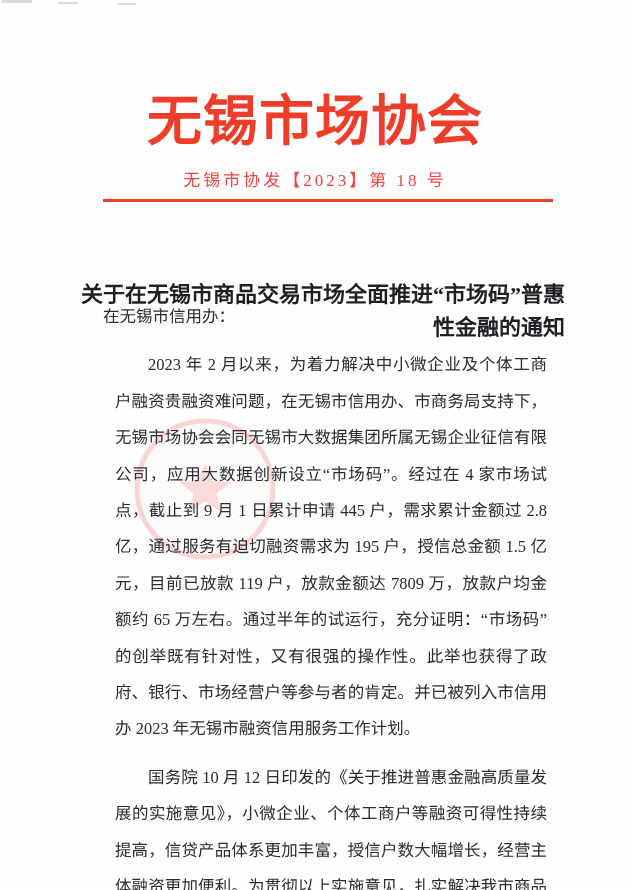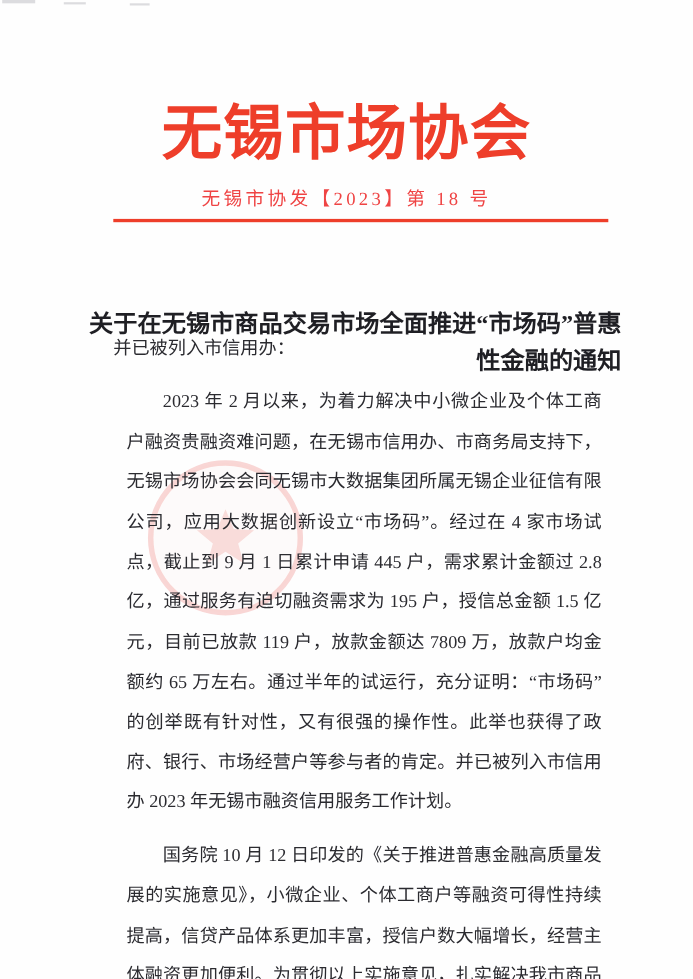--- a/index.html
+++ b/index.html
@@ -118,18 +118,18 @@
 
   <svg class="stamp" viewBox="0 0 146 146" aria-hidden="true">
     <circle cx="73" cy="73" r="68" fill="none" stroke="rgba(233,110,104,0.55)" stroke-width="5"></circle>
     <circle cx="73" cy="73" r="68" fill="rgba(238,150,145,0.07)"></circle>
     <path d="M73 47 L80.5 65 L99 66 L84.5 78 L89.5 96 L73 85.5 L56.5 96 L61.5 78 L47 66 L65.5 65 Z" fill="rgba(233,110,104,0.45)"></path>
   </svg>
 
   <div class="doc-title">关于在无锡市商品交易市场全面推进“市场码”普惠性金融的通知</div>
 
   <div class="body-block">
-    <div class="salutation">并已被列入市信用办：</div>
+    <div class="salutation">在无锡市信用办：</div>
     <p>2023 年 2 月以来，为着力解决中小微企业及个体工商户融资贵融资难问题，在无锡市信用办、市商务局支持下，无锡市场协会会同无锡市大数据集团所属无锡企业征信有限公司，应用大数据创新设立“市场码”。经过在 4 家市场试点，截止到 9 月 1 日累计申请 445 户，需求累计金额过 2.8 亿，通过服务有迫切融资需求为 195 户，授信总金额 1.5 亿元，目前已放款 119 户，放款金额达 7809 万，放款户均金额约 65 万左右。通过半年的试运行，充分证明：“市场码”的创举既有针对性，又有很强的操作性。此举也获得了政府、银行、市场经营户等参与者的肯定。并已被列入市信用办 2023 年无锡市融资信用服务工作计划。</p>
     <p>国务院 10 月 12 日印发的《关于推进普惠金融高质量发展的实施意见》，小微企业、个体工商户等融资可得性持续提高，信贷产品体系更加丰富，授信户数大幅增长，经营主体融资更加便利。为贯彻以上实施意见，扎实解决我市商品交易市场内中小微企业、个体工商户</p>
   </div>
 
 </div>
 
 </body></html>

